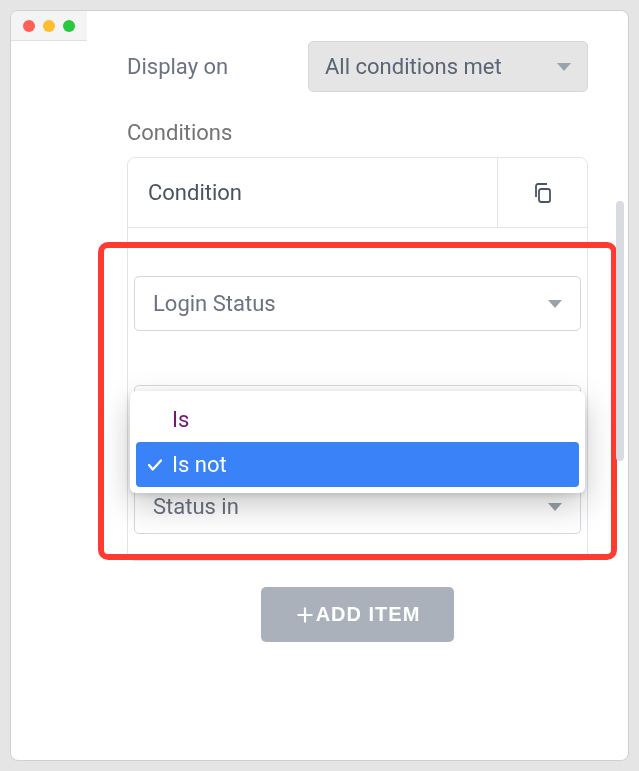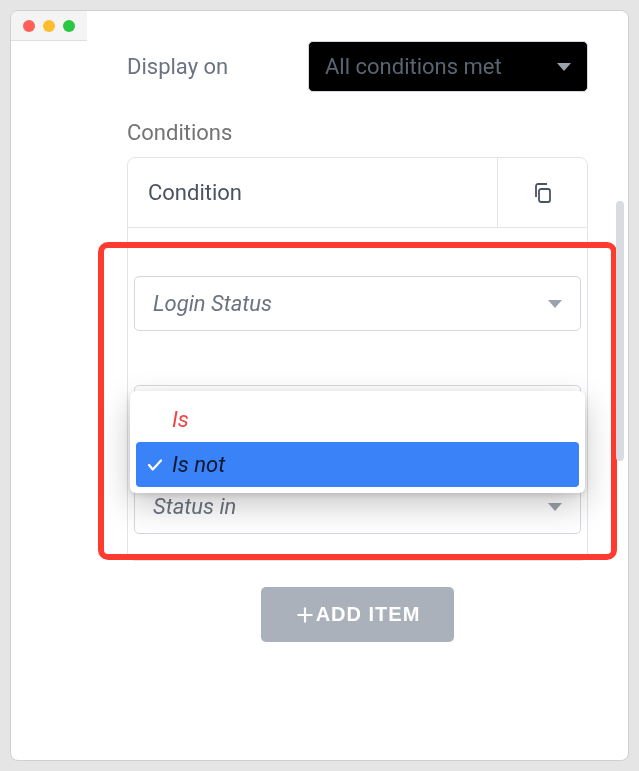--- a/index.html
+++ b/index.html
@@ -55,21 +55,21 @@
       color: #6b7280;
       font-size: 22px;
     }
     .select-box {
       display: flex;
       align-items: center;
       justify-content: space-between;
       border: 1px solid #d4d7dd;
       border-radius: 5px;
       padding: 12px 16px;
-      background: #000000;
+      background: #e5e5e5;
       cursor: pointer;
       min-width: 280px;
     }
     .select-text {
       color: #5a6573;
       font-size: 22px;
     }
     .caret {
       width: 0;
       height: 0;
@@ -105,21 +105,20 @@
       align-items: center;
       justify-content: center;
       cursor: pointer;
     }
     .highlight-box {
       border: 6px solid #ff3b30;
       border-radius: 10px;
       margin: 14px -30px 0 -30px;
       padding: 28px 30px 20px 30px;
       position: relative;
-      font-style: italic;
     }
     .field-select {
       display: flex;
       align-items: center;
       justify-content: space-between;
       border: 1px solid #d4d7dd;
       border-radius: 5px;
       padding: 14px 18px;
       background: #fff;
       cursor: pointer;
@@ -150,25 +149,25 @@
     }
     .dropdown-option {
       display: flex;
       align-items: center;
       padding: 10px 12px 10px 10px;
       font-size: 22px;
       border-radius: 4px;
       cursor: pointer;
     }
     .option-normal {
-      color: #ef4444;
+      color: #701a75;
     }
     .option-selected {
       background: #3a82f7;
-      color: #0f172a;
+      color: #ffffff;
     }
     .check-slot {
       width: 26px;
       display: flex;
       align-items: center;
       justify-content: flex-start;
     }
     .hidden-behind {
       border: 1px solid #d4d7dd;
       border-radius: 5px;

